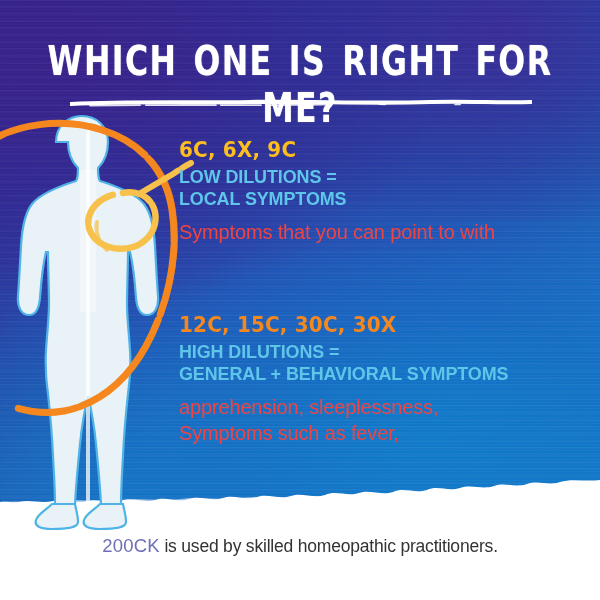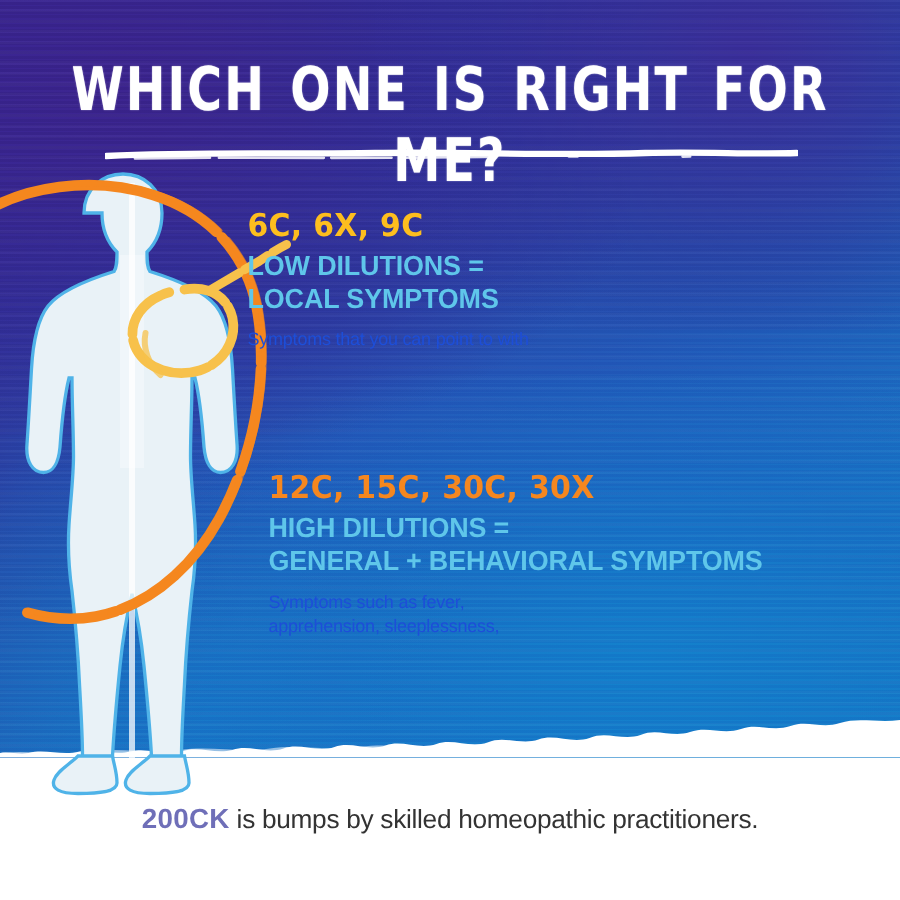--- a/index.html
+++ b/index.html
@@ -114,40 +114,40 @@
     font-size:18.5px;
     line-height:1.20;
     letter-spacing:-0.1px;
     transform:scaleX(0.97);
     transform-origin:left center;
     margin-top:5px;
   }
   .body-txt{
     font-family:"Liberation Sans",sans-serif;
     font-weight:400;
-    font-size:12px;
+    font-size:20px;
     line-height:1.30;
-    color:#1d4ed8;
+    color:#ef4444;
     letter-spacing:-0.15px;
     margin-top:9px;
   }
   .body-txt div{white-space:nowrap;}
   .subhead div{white-space:nowrap;}
 
   
   .footer{
     position:absolute;left:0;top:535px;width:600px;
     text-align:center;
     font-family:"Liberation Sans",sans-serif;
     font-size:17.5px;
     color:#333333;
     letter-spacing:-0.2px;
   }
   .footer b{
-    font-weight:700;
+    font-weight:400;
     font-size:18.5px;
     letter-spacing:0.2px;
   }
 </style>
 </head>
 <body>
 
 <div id="poster">
 
   <div class="blue-panel">
@@ -243,40 +243,40 @@
   </svg>
 
   <div class="title">WHICH ONE IS RIGHT FOR ME?</div>
 
   <svg class="title-underline" viewBox="0 0 462 9" preserveAspectRatio="none">
     <path d="M1,5 C60,2 120,4 180,3 C240,2 300,5 360,3 C400,2 430,4 461,3" stroke="#FFFFFF" stroke-width="4.2" fill="none" stroke-linecap="round"></path>
     <path d="M20,6.6 C90,5.4 170,7 250,5.6 C310,4.6 370,6 420,5" stroke="#FFFFFF" stroke-width="1.8" fill="none" stroke-linecap="round" opacity="0.85" stroke-dasharray="50 6 70 5 40 8 60"></path>
     <path d="M330,3.2 C370,2.2 410,3.6 455,2.6" stroke="#FFFFFF" stroke-width="1.2" fill="none" stroke-linecap="round" opacity="0.7" stroke-dasharray="14 5 9 6 20 4 12"></path>
   </svg>
 
-  <div class="block" style="left:165px;top:139px;">
+  <div class="block" style="left:179px;top:139px;">
     <div class="kicker" style="color:#FDBE1E;">6C, 6X, 9C</div>
     <div class="subhead" style="color:#5FC6EA;">
       <div>LOW DILUTIONS =</div>
       <div>LOCAL SYMPTOMS</div>
     </div>
     <div class="body-txt">
       <div>Symptoms that you can point to with</div>
     </div>
   </div>
 
   <div class="block" style="left:179px;top:314px;">
     <div class="kicker" style="color:#F5871F;">12C, 15C, 30C, 30X</div>
     <div class="subhead" style="color:#5FC6EA;">
       <div>HIGH DILUTIONS  =</div>
       <div>GENERAL + BEHAVIORAL SYMPTOMS</div>
     </div>
     <div class="body-txt">
+      <div>apprehension, sleeplessness,</div>
       <div>Symptoms such as fever,</div>
-      <div>apprehension, sleeplessness,</div>
     </div>
   </div>
 
   <div class="footer">
-    <b style="color:#6F6FB8;">200CK</b><span> is bumps by skilled homeopathic practitioners.</span>
+    <b style="color:#6F6FB8;">200CK</b><span> is used by skilled homeopathic practitioners.</span>
   </div>
 
 </div>
 
 </body></html>

